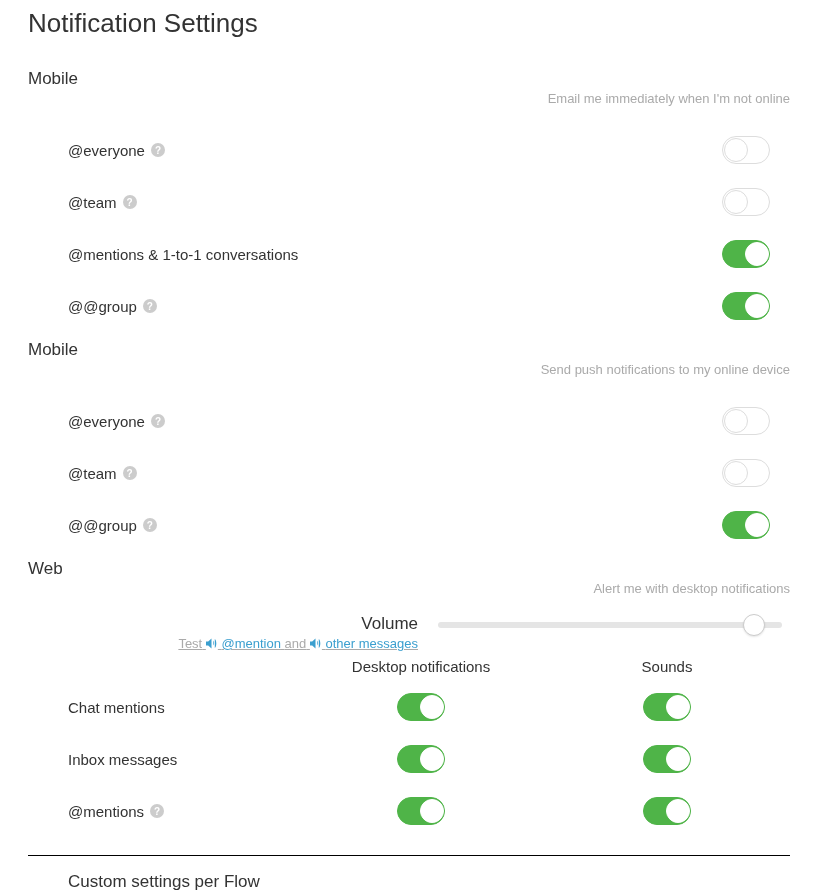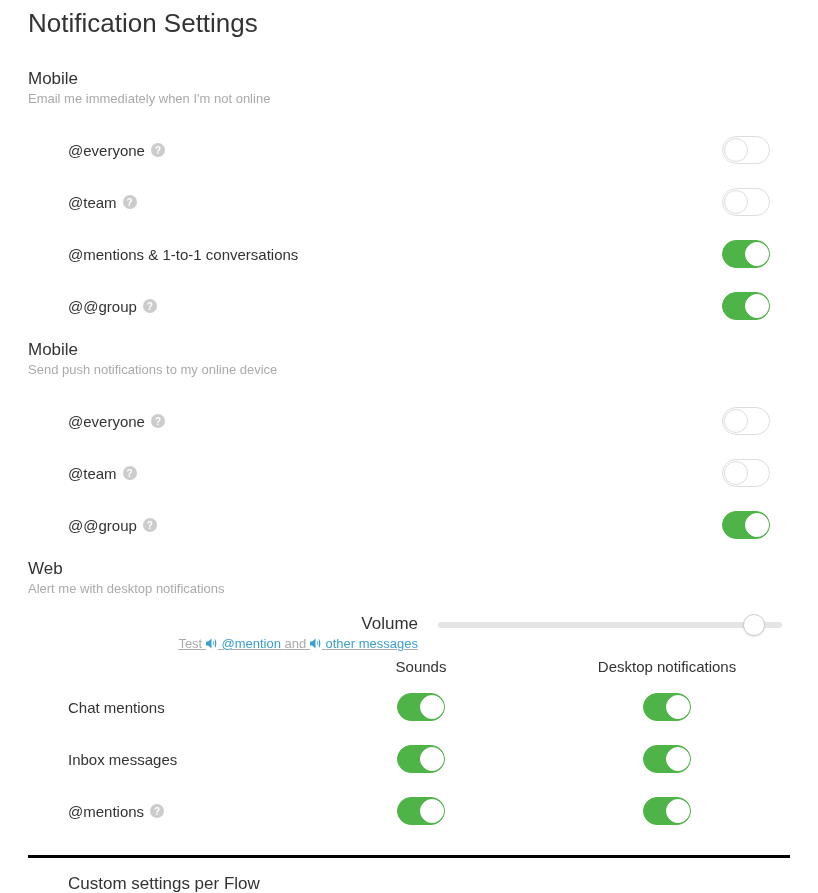--- a/index.html
+++ b/index.html
@@ -23,20 +23,21 @@
   .section-title {
     font-size: 17px;
     font-weight: 400;
     color: #333;
     margin: 0 0 2px 0;
   }
   .section-desc {
     font-size: 13px;
     color: #aaa;
     margin: 0 0 18px 0;
+    text-align: right;
   }
   .row {
     display: flex;
     padding: 12px 0;
     padding-left: 40px;
   }
   .row-label {
     flex: 1;
     font-size: 15px;
     color: #333;
@@ -168,21 +169,21 @@
     transform: translate(-50%, -50%);
     width: 22px;
     height: 22px;
     border-radius: 50%;
     background: #fff;
     border: 1px solid #ccc;
     box-shadow: 0 1px 2px rgba(0,0,0,.1);
     cursor: pointer;
   }
   .custom-block {
-    border-top: 3px solid #000000;
+    border-top: 1px solid #000000;
     margin-top: 18px;
     padding: 16px 0 0 40px;
   }
   .custom-title {
     font-size: 17px;
     font-weight: 400;
     color: #333;
     margin: 0 0 2px 0;
   }
   .section { margin-bottom: 8px; }
@@ -314,22 +315,22 @@
       </div>
       <div class="slider-wrap">
         <div class="slider">
           <div class="slider-knob" id="vol-knob" style="left: 92%;"></div>
         </div>
       </div>
     </div>
 
     <div class="wheader">
       <div class="spacer"></div>
+      <div class="hcol">Desktop notifications</div>
       <div class="hcol">Sounds</div>
-      <div class="hcol">Desktop notifications</div>
     </div>
     <div id="web-rows">
         <div class="wrow">
           <div class="wlabel">
             <span>Chat mentions</span>
           </div>
           <div class="wcol">
             <div class="toggle on">
               <div class="knob"></div>
             </div>

